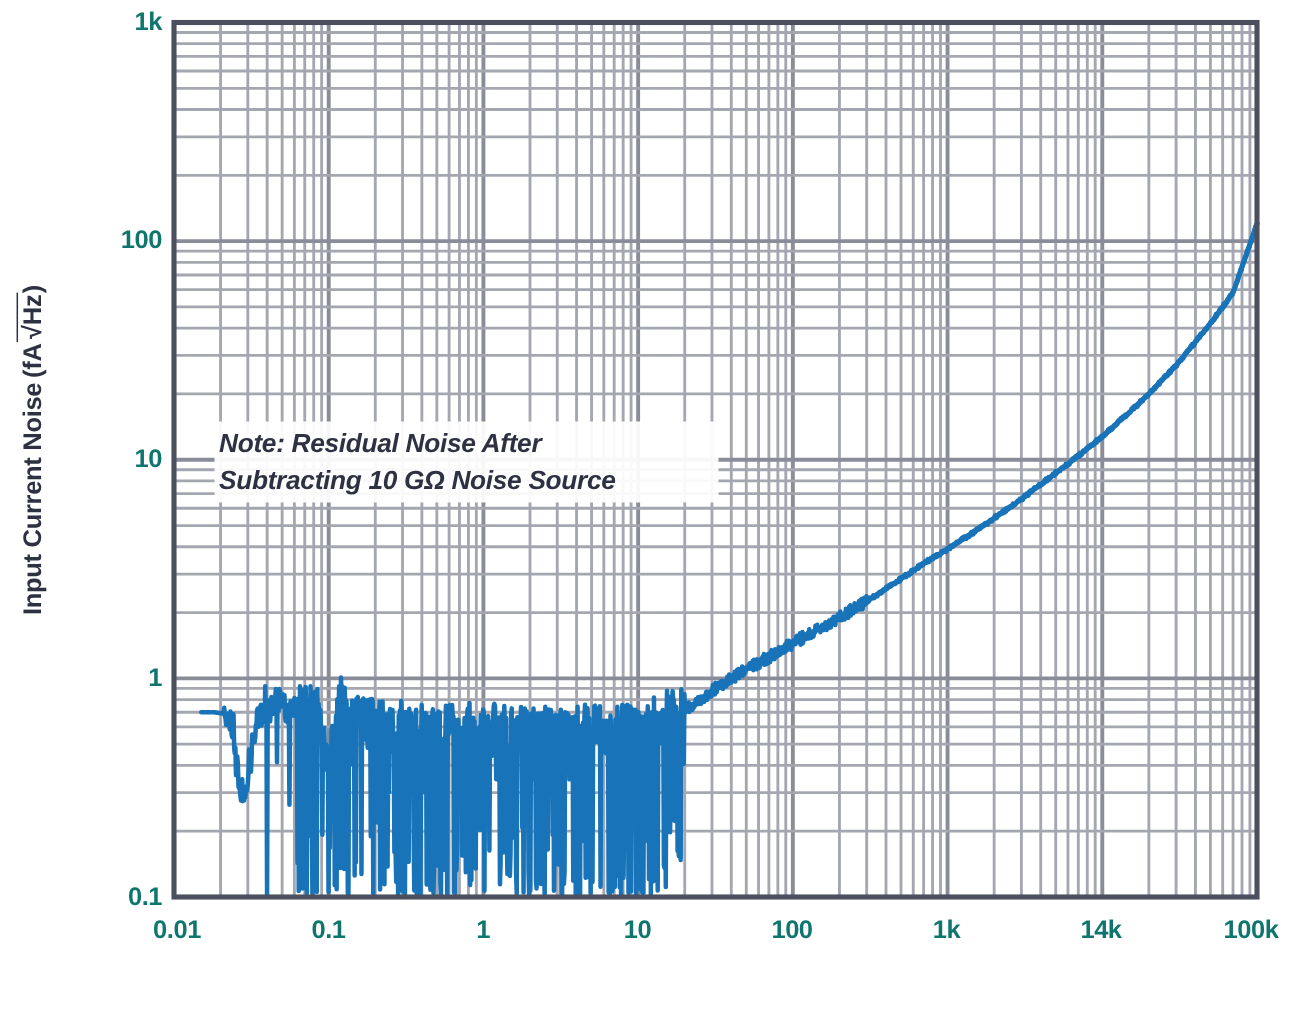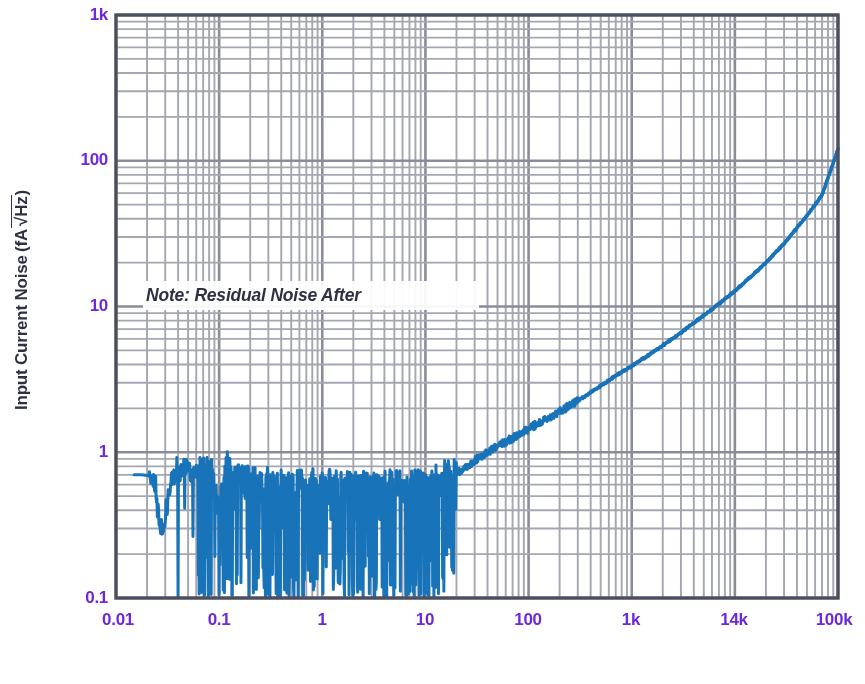--- a/index.html
+++ b/index.html
@@ -47,21 +47,21 @@
     position: absolute;
     left: 116px;
     top: 648px;
     width: 722px;
     text-align: center;
   }
   .tick-label {
     position: absolute;
     font-weight: bold;
     font-size: 17px;
-    color: #6d28d9;
+    color: #0f766e;
     white-space: nowrap;
     letter-spacing: -0.3px;
   }
   .ytick {
     text-align: right;
     transform: translateY(-50%);
     right: 0;
   }
   .xtick {
     transform: translateX(-50%);
@@ -237,15 +237,16 @@
       </g>
       <g>
         <path d="M 134.16 474.83 L 134.58 474.83 L 134.99 474.83 L 135.40 474.83 L 135.82 474.83 L 136.23 474.83 L 136.65 474.83 L 137.06 474.83 L 137.47 474.83 L 137.89 474.83 L 138.30 474.83 L 138.72 474.83 L 139.13 474.83 L 139.54 474.83 L 139.96 474.83 L 140.37 474.83 L 140.79 474.83 L 141.20 474.83 L 141.61 474.83 L 142.03 474.83 L 142.44 474.84 L 142.86 474.90 L 143.27 474.95 L 143.69 475.01 L 144.10 475.06 L 144.51 475.11 L 144.93 475.17 L 145.34 475.22 L 145.76 475.28 L 146.17 475.33 L 146.58 475.39 L 147.00 475.44 L 147.41 475.50 L 147.83 475.55 L 148.24 475.61 L 148.65 475.66 L 149.07 475.72 L 149.48 471.81 L 149.90 477.46 L 150.31 478.94 L 150.72 483.17 L 151.14 479.78 L 151.55 475.80 L 151.97 479.43 L 152.38 479.78 L 152.79 481.31 L 153.21 486.33 L 153.62 474.41 L 154.04 482.58 L 154.45 490.13 L 154.86 491.54 L 155.28 488.45 L 155.69 476.18 L 156.11 498.30 L 156.52 502.30 L 156.93 498.33 L 157.35 516.88 L 157.76 514.10 L 158.18 504.33 L 158.59 509.46 L 159.00 524.64 L 159.42 525.60 L 159.83 525.05 L 160.25 530.32 L 160.66 533.61 L 161.07 527.95 L 161.49 519.49 L 161.90 534.14 L 162.32 526.93 L 162.73 533.69 L 163.14 530.33 L 163.56 531.61 L 163.97 524.29 L 164.39 526.18 L 164.80 527.09 L 165.21 522.85 L 165.63 515.93 L 166.04 499.72 L 166.46 513.01 L 166.87 506.11 L 167.28 514.54 L 167.70 505.53 L 168.11 489.72 L 168.53 490.59 L 168.94 494.67 L 169.35 490.38 L 169.77 494.68 L 170.18 491.39 L 170.60 483.35 L 171.01 482.80 L 171.42 473.19 L 171.84 472.37 L 172.25 484.54 L 172.67 473.04 L 173.08 480.33 L 173.49 471.37 L 173.91 469.84 L 174.32 483.68 L 174.74 481.20 L 175.15 475.08 L 175.56 470.34 L 175.98 474.53 L 176.39 481.06 L 176.81 457.53 L 177.22 479.10 L 177.63 472.29 L 178.05 597.01 L 178.46 473.33 L 178.88 469.11 L 179.29 467.05 L 179.70 478.38 L 180.12 480.88 L 180.53 474.08 L 180.95 464.59 L 181.36 465.51 L 181.78 471.15 L 182.19 475.00 L 182.60 475.73 L 183.02 465.52 L 183.43 466.98 L 183.85 459.30 L 184.26 463.04 L 184.67 508.17 L 185.09 460.93 L 185.50 465.34 L 185.92 473.75 L 186.33 459.34 L 186.74 461.30 L 187.16 466.95 L 187.57 471.03 L 187.99 468.20 L 188.40 467.67 L 188.81 462.93 L 189.23 463.80 L 189.64 463.43 L 190.06 478.05 L 190.47 480.70 L 190.88 471.15 L 191.30 472.12 L 191.71 481.82 L 192.13 469.77 L 192.54 470.15 L 192.95 536.46 L 193.37 479.96 L 193.78 467.44 L 194.20 470.91 L 194.61 475.95 L 195.02 471.29 L 195.44 475.58 L 195.85 477.15 L 196.27 465.32 L 196.68 472.91 L 197.09 474.67 L 197.51 477.24 L 197.92 471.00 L 198.34 575.29 L 198.75 465.78 L 199.16 594.00 L 199.58 535.47 L 199.99 457.53 L 200.41 480.50 L 200.82 460.25 L 201.23 470.43 L 201.65 592.41 L 202.06 460.06 L 202.48 463.36 L 202.89 473.26 L 203.30 470.85 L 203.72 457.93 L 204.13 469.78 L 204.55 595.53 L 204.96 502.64 L 205.37 536.21 L 205.79 470.12 L 206.20 473.88 L 206.62 557.13 L 207.03 457.53 L 207.44 473.85 L 207.86 529.79 L 208.27 595.81 L 208.69 479.14 L 209.10 468.30 L 209.51 472.29 L 209.93 461.34 L 210.34 473.51 L 210.76 478.39 L 211.17 594.58 L 211.58 459.38 L 212.00 493.72 L 212.41 469.24 L 212.83 478.13 L 213.24 473.34 L 213.65 473.49 L 214.07 489.35 L 214.48 491.44 L 214.90 556.47 L 215.31 487.81 L 215.72 491.90 L 216.14 485.24 L 216.55 501.03 L 216.97 503.05 L 217.38 513.18 L 217.80 496.46 L 218.21 506.89 L 218.62 508.71 L 219.04 594.65 L 219.45 515.62 L 219.87 565.26 L 220.28 507.57 L 220.69 510.37 L 221.11 486.56 L 221.52 484.00 L 221.94 487.68 L 222.35 490.57 L 222.76 485.40 L 223.18 590.11 L 223.59 491.54 L 224.01 477.15 L 224.42 592.78 L 224.83 466.15 L 225.25 477.68 L 225.66 478.86 L 226.08 457.53 L 226.49 511.63 L 226.90 578.72 L 227.32 451.71 L 227.73 466.23 L 228.15 457.53 L 228.56 471.17 L 228.97 465.50 L 229.39 579.36 L 229.80 458.46 L 230.22 472.52 L 230.63 466.77 L 231.04 468.39 L 231.46 486.04 L 231.87 595.31 L 232.29 596.66 L 232.70 478.24 L 233.11 481.60 L 233.53 481.19 L 233.94 472.31 L 234.36 509.28 L 234.77 467.24 L 235.18 482.88 L 235.60 471.93 L 236.01 469.85 L 236.43 583.71 L 236.84 475.05 L 237.25 575.01 L 237.67 465.77 L 238.08 466.30 L 238.50 464.68 L 238.91 470.74 L 239.32 475.95 L 239.74 478.95 L 240.15 471.89 L 240.57 467.53 L 240.98 582.73 L 241.39 474.69 L 241.81 468.41 L 242.22 465.66 L 242.64 478.58 L 243.05 470.04 L 243.46 468.32 L 243.88 470.72 L 244.29 493.75 L 244.71 466.90 L 245.12 498.56 L 245.53 497.84 L 245.95 473.23 L 246.36 469.33 L 246.78 466.26 L 247.19 557.56 L 247.60 483.97 L 248.02 465.96 L 248.43 467.23 L 248.85 595.78 L 249.26 486.68 L 249.67 480.94 L 250.09 473.82 L 250.50 548.10 L 250.92 490.38 L 251.33 476.90 L 251.74 548.35 L 252.16 473.73 L 252.57 490.40 L 252.99 467.86 L 253.40 592.95 L 253.81 493.54 L 254.23 475.58 L 254.64 476.42 L 255.06 467.62 L 255.47 495.49 L 255.89 488.14 L 256.30 589.45 L 256.71 476.91 L 257.13 488.86 L 257.54 487.80 L 257.96 476.22 L 258.37 577.69 L 258.78 501.12 L 259.20 528.38 L 259.61 483.80 L 260.03 472.61 L 260.44 473.20 L 260.85 501.23 L 261.27 482.39 L 261.68 473.41 L 262.10 496.06 L 262.51 497.09 L 262.92 568.04 L 263.34 564.27 L 263.75 568.66 L 264.17 587.89 L 264.58 488.79 L 264.99 502.48 L 265.41 597.85 L 265.82 477.04 L 266.24 588.79 L 266.65 473.72 L 267.06 482.20 L 267.48 467.27 L 267.89 476.43 L 268.31 594.22 L 268.72 548.77 L 269.13 479.52 L 269.55 474.97 L 269.96 597.98 L 270.38 474.74 L 270.79 525.73 L 271.20 478.29 L 271.62 492.61 L 272.03 481.31 L 272.45 574.54 L 272.86 472.57 L 273.27 481.11 L 273.69 483.11 L 274.10 475.88 L 274.52 498.65 L 274.93 489.27 L 275.34 478.48 L 275.76 552.34 L 276.17 593.72 L 276.59 492.29 L 277.00 480.13 L 277.41 473.20 L 277.83 596.96 L 278.24 497.09 L 278.66 487.88 L 279.07 488.05 L 279.48 487.20 L 279.90 496.22 L 280.31 597.74 L 280.73 491.85 L 281.14 469.95 L 281.55 528.29 L 281.97 492.23 L 282.38 476.80 L 282.80 477.97 L 283.21 502.90 L 283.62 475.26 L 284.04 475.85 L 284.45 589.74 L 284.87 587.45 L 285.28 480.60 L 285.69 482.81 L 286.11 499.52 L 286.52 477.79 L 286.94 593.15 L 287.35 582.64 L 287.76 501.71 L 288.18 478.15 L 288.59 472.86 L 289.01 595.66 L 289.42 572.15 L 289.83 501.22 L 290.25 490.14 L 290.66 475.93 L 291.08 576.98 L 291.49 478.36 L 291.90 478.03 L 292.32 474.32 L 292.73 500.90 L 293.15 475.08 L 293.56 588.57 L 293.98 597.61 L 294.39 524.86 L 294.80 557.56 L 295.22 494.53 L 295.63 579.89 L 296.05 492.29 L 296.46 493.14 L 296.87 492.21 L 297.29 470.57 L 297.70 483.48 L 298.12 595.89 L 298.53 481.29 L 298.94 489.75 L 299.36 488.22 L 299.77 470.22 L 300.19 479.33 L 300.60 480.03 L 301.01 479.52 L 301.43 469.92 L 301.84 479.03 L 302.26 477.48 L 302.67 595.16 L 303.08 493.95 L 303.50 595.82 L 303.91 480.13 L 304.33 580.15 L 304.74 561.47 L 305.15 494.61 L 305.57 479.90 L 305.98 497.18 L 306.40 501.58 L 306.81 485.30 L 307.22 490.45 L 307.64 486.85 L 308.05 570.31 L 308.47 485.31 L 308.88 490.05 L 309.29 501.09 L 309.71 478.72 L 310.12 488.83 L 310.54 581.53 L 310.95 559.46 L 311.36 478.55 L 311.78 472.56 L 312.19 494.05 L 312.61 484.61 L 313.02 468.69 L 313.43 590.01 L 313.85 495.71 L 314.26 586.76 L 314.68 501.23 L 315.09 491.40 L 315.50 478.51 L 315.92 483.48 L 316.33 480.75 L 316.75 563.51 L 317.16 578.99 L 317.57 490.09 L 317.99 495.99 L 318.40 500.62 L 318.82 485.69 L 319.23 485.69 L 319.64 484.80 L 320.06 553.31 L 320.47 476.62 L 320.89 476.86 L 321.30 498.31 L 321.71 497.56 L 322.13 473.00 L 322.54 475.46 L 322.96 593.80 L 323.37 502.99 L 323.78 485.90 L 324.20 532.32 L 324.61 502.87 L 325.03 478.64 L 325.44 477.40 L 325.85 493.00 L 326.27 566.95 L 326.68 488.99 L 327.10 481.96 L 327.51 493.95 L 327.92 503.86 L 328.34 503.65 L 328.75 478.44 L 329.17 470.69 L 329.58 469.28 L 329.99 470.77 L 330.41 487.05 L 330.82 519.55 L 331.24 503.87 L 331.65 482.43 L 332.07 499.90 L 332.48 478.34 L 332.89 493.86 L 333.31 589.56 L 333.72 575.65 L 334.14 493.26 L 334.55 476.51 L 334.96 497.33 L 335.38 568.36 L 335.79 486.00 L 336.21 470.65 L 336.62 485.65 L 337.03 488.39 L 337.45 478.74 L 337.86 558.94 L 338.28 582.71 L 338.69 497.72 L 339.10 578.72 L 339.52 555.10 L 339.93 583.90 L 340.35 568.66 L 340.76 476.52 L 341.17 472.25 L 341.59 558.56 L 342.00 480.10 L 342.42 480.09 L 342.83 551.61 L 343.24 486.78 L 343.66 502.08 L 344.07 582.29 L 344.49 595.72 L 344.90 478.13 L 345.31 481.18 L 345.73 483.18 L 346.14 483.22 L 346.56 484.25 L 346.97 480.59 L 347.38 471.39 L 347.80 495.85 L 348.21 551.89 L 348.63 504.62 L 349.04 595.01 L 349.45 490.25 L 349.87 472.34 L 350.28 502.87 L 350.70 479.36 L 351.11 474.15 L 351.52 496.56 L 351.94 482.32 L 352.35 580.54 L 352.77 597.50 L 353.18 574.94 L 353.59 593.75 L 354.01 475.83 L 354.42 483.37 L 354.84 486.93 L 355.25 519.44 L 355.66 472.27 L 356.08 484.66 L 356.49 478.66 L 356.91 499.84 L 357.32 586.86 L 357.73 592.34 L 358.15 544.22 L 358.56 475.88 L 358.98 586.77 L 359.39 574.23 L 359.80 479.19 L 360.22 475.87 L 360.63 589.35 L 361.05 503.99 L 361.46 475.56 L 361.87 484.84 L 362.29 476.57 L 362.70 574.33 L 363.12 597.39 L 363.53 471.23 L 363.94 480.30 L 364.36 475.19 L 364.77 474.59 L 365.19 566.30 L 365.60 476.40 L 366.01 472.95 L 366.43 503.78 L 366.84 483.46 L 367.26 473.36 L 367.67 501.46 L 368.09 477.24 L 368.50 556.58 L 368.91 492.67 L 369.33 593.84 L 369.74 558.40 L 370.16 482.21 L 370.57 476.69 L 370.98 563.43 L 371.40 496.53 L 371.81 481.23 L 372.23 576.31 L 372.64 484.15 L 373.05 476.79 L 373.47 480.04 L 373.88 473.10 L 374.30 595.44 L 374.71 597.85 L 375.12 566.30 L 375.54 583.89 L 375.95 589.30 L 376.37 581.27 L 376.78 474.83 L 377.19 501.75 L 377.61 483.17 L 378.02 475.51 L 378.44 489.02 L 378.85 476.25 L 379.26 485.44 L 379.68 519.58 L 380.09 486.75 L 380.51 492.60 L 380.92 481.08 L 381.33 478.12 L 381.75 485.05 L 382.16 587.18 L 382.58 586.98 L 382.99 498.89 L 383.40 477.47 L 383.82 596.00 L 384.23 484.43 L 384.65 500.45 L 385.06 471.16 L 385.47 536.83 L 385.89 494.28 L 386.30 483.86 L 386.72 597.26 L 387.13 499.25 L 387.54 503.68 L 387.96 488.24 L 388.37 495.49 L 388.79 481.66 L 389.20 560.56 L 389.61 478.76 L 390.03 469.78 L 390.44 585.11 L 390.86 584.99 L 391.27 485.58 L 391.68 472.18 L 392.10 496.86 L 392.51 491.70 L 392.93 478.89 L 393.34 542.28 L 393.75 595.74 L 394.17 499.50 L 394.58 501.27 L 395.00 587.99 L 395.41 486.05 L 395.82 495.41 L 396.24 470.71 L 396.65 470.46 L 397.07 473.46 L 397.48 478.22 L 397.89 472.34 L 398.31 494.59 L 398.72 494.51 L 399.14 484.65 L 399.55 488.22 L 399.96 470.84 L 400.38 591.20 L 400.79 483.83 L 401.21 481.97 L 401.62 480.51 L 402.03 501.58 L 402.45 485.22 L 402.86 480.66 L 403.28 486.00 L 403.69 484.60 L 404.10 502.29 L 404.52 480.58 L 404.93 496.47 L 405.35 481.81 L 405.76 595.06 L 406.18 538.74 L 406.59 596.38 L 407.00 476.96 L 407.42 488.62 L 407.83 492.46 L 408.25 594.12 L 408.66 500.66 L 409.07 563.34 L 409.49 588.18 L 409.90 591.40 L 410.32 480.10 L 410.73 479.37 L 411.14 583.77 L 411.56 471.12 L 411.97 495.48 L 412.39 480.65 L 412.80 479.01 L 413.21 591.68 L 413.63 482.22 L 414.04 596.57 L 414.46 487.52 L 414.87 469.92 L 415.28 565.19 L 415.70 585.11 L 416.11 540.69 L 416.53 492.63 L 416.94 470.69 L 417.35 503.44 L 417.77 472.81 L 418.18 469.78 L 418.60 505.97 L 419.01 595.37 L 419.42 475.85 L 419.84 473.33 L 420.25 470.97 L 420.67 594.09 L 421.08 472.44 L 421.49 495.33 L 421.91 492.98 L 422.32 485.29 L 422.74 488.40 L 423.15 475.10 L 423.56 473.11 L 423.98 596.68 L 424.39 588.55 L 424.81 566.64 L 425.22 530.93 L 425.63 474.75 L 426.05 590.84 L 426.46 478.01 L 426.88 592.64 L 427.29 477.44 L 427.70 527.79 L 428.12 594.97 L 428.53 488.91 L 428.95 596.25 L 429.36 486.07 L 429.77 477.74 L 430.19 478.49 L 430.60 476.25 L 431.02 484.21 L 431.43 560.57 L 431.84 470.90 L 432.26 484.21 L 432.67 586.12 L 433.09 534.98 L 433.50 483.18 L 433.91 597.08 L 434.33 474.99 L 434.74 558.36 L 435.16 483.21 L 435.57 587.43 L 435.98 465.03 L 436.40 539.80 L 436.81 482.45 L 437.23 572.15 L 437.64 475.09 L 438.05 552.88 L 438.47 593.73 L 438.88 482.20 L 439.30 478.72 L 439.71 482.82 L 440.12 495.51 L 440.54 475.39 L 440.95 480.36 L 441.37 486.64 L 441.78 473.27 L 442.19 478.73 L 442.61 576.90 L 443.02 578.62 L 443.44 479.74 L 443.85 591.32 L 444.27 485.62 L 444.68 460.52 L 445.09 486.68 L 445.51 468.40 L 445.92 477.28 L 446.34 469.17 L 446.75 554.87 L 447.16 464.56 L 447.58 483.38 L 447.99 471.08 L 448.41 460.75 L 448.82 467.11 L 449.23 466.61 L 449.65 547.16 L 450.06 546.84 L 450.48 471.71 L 450.89 471.32 L 451.30 488.33 L 451.72 567.25 L 452.13 485.60 L 452.55 570.59 L 452.96 475.36 L 453.37 561.47 L 453.79 573.27 L 454.20 459.45 L 454.62 468.70 L 455.03 487.73 L 455.44 464.61 L 455.86 509.25 L 456.27 462.77 L 456.69 475.29 L 457.10 474.66 L 457.51 472.35 L 457.93 473.62 L 458.34 471.84 L 458.76 470.72 L 459.17 468.37 L 459.58 474.64 L 460.00 471.69 L 460.41 472.21 L 460.83 472.98 L 461.24 469.53 L 461.65 473.18 L 462.07 469.10 L 462.48 471.92 L 462.90 468.84 L 463.31 470.74 L 463.72 466.92 L 464.14 466.00 L 464.55 467.53 L 464.97 469.30 L 465.38 464.80 L 465.79 469.30 L 466.21 464.67 L 466.62 464.49 L 467.04 467.79 L 467.45 469.29 L 467.86 464.42 L 468.28 466.37 L 468.69 467.45 L 469.11 465.61 L 469.52 467.80 L 469.93 466.11 L 470.35 466.65 L 470.76 461.24 L 471.18 461.11 L 471.59 466.43 L 472.00 461.86 L 472.42 462.81 L 472.83 462.97 L 473.25 463.76 L 473.66 463.63 L 474.07 464.37 L 474.49 463.97 L 474.90 459.42 L 475.32 456.60 L 475.73 459.26 L 476.14 460.68 L 476.56 462.98 L 476.97 455.12 L 477.39 457.66 L 477.80 461.55 L 478.21 456.84 L 478.63 456.03 L 479.04 455.15 L 479.46 455.42 L 479.87 458.73 L 480.28 457.29 L 480.70 454.25 L 481.11 456.00 L 481.53 453.90 L 481.94 459.35 L 482.36 455.06 L 482.77 455.67 L 483.18 457.36 L 483.60 453.71 L 484.01 457.73 L 484.43 455.74 L 484.84 451.11 L 485.25 456.46 L 485.67 452.99 L 486.08 449.68 L 486.50 452.12 L 486.91 450.46 L 487.32 455.18 L 487.74 450.43 L 488.15 451.97 L 488.57 450.42 L 488.98 454.08 L 489.39 450.49 L 489.81 447.92 L 490.22 454.34 L 490.64 447.89 L 491.05 449.76 L 491.46 446.54 L 491.88 451.44 L 492.29 445.96 L 492.71 452.13 L 493.12 447.44 L 493.53 446.54 L 493.95 447.35 L 494.36 449.41 L 494.78 444.36 L 495.19 450.43 L 495.60 447.72 L 496.02 449.73 L 496.43 447.02 L 496.85 448.28 L 497.26 445.04 L 497.67 445.09 L 498.09 445.19 L 498.50 444.29 L 498.92 444.38 L 499.33 443.18 L 499.74 442.14 L 500.16 445.65 L 500.57 443.83 L 500.99 445.84 L 501.40 443.06 L 501.81 440.50 L 502.23 446.76 L 502.64 439.83 L 503.06 441.84 L 503.47 445.58 L 503.88 446.00 L 504.30 446.18 L 504.71 439.42 L 505.13 440.89 L 505.54 444.67 L 505.95 440.97 L 506.37 445.19 L 506.78 440.06 L 507.20 439.96 L 507.61 438.92 L 508.02 442.66 L 508.44 437.63 L 508.85 438.23 L 509.27 436.05 L 509.68 443.18 L 510.09 437.49 L 510.51 439.86 L 510.92 442.79 L 511.34 436.46 L 511.75 436.26 L 512.16 442.14 L 512.58 436.06 L 512.99 437.94 L 513.41 441.41 L 513.82 434.58 L 514.23 433.44 L 514.65 437.79 L 515.06 434.12 L 515.48 439.38 L 515.89 434.34 L 516.30 439.48 L 516.72 432.83 L 517.13 438.56 L 517.55 434.51 L 517.96 436.65 L 518.37 434.83 L 518.79 437.14 L 519.20 431.54 L 519.62 432.25 L 520.03 436.50 L 520.45 436.01 L 520.86 431.71 L 521.27 433.02 L 521.69 433.60 L 522.10 431.31 L 522.52 435.17 L 522.93 430.67 L 523.34 429.69 L 523.76 434.42 L 524.17 430.47 L 524.59 427.33 L 525.00 430.38 L 525.41 433.04 L 525.83 427.15 L 526.24 432.46 L 526.66 431.41 L 527.07 427.80 L 527.48 433.28 L 527.90 428.57 L 528.31 430.50 L 528.73 428.63 L 529.14 426.92 L 529.55 429.48 L 529.97 426.65 L 530.38 429.42 L 530.80 424.39 L 531.21 423.86 L 531.62 424.86 L 532.04 425.07 L 532.45 425.90 L 532.87 428.10 L 533.28 422.25 L 533.69 429.83 L 534.11 426.01 L 534.52 429.39 L 534.94 421.31 L 535.35 428.67 L 535.76 425.25 L 536.18 422.72 L 536.59 426.20 L 537.01 424.56 L 537.42 426.03 L 537.83 422.98 L 538.25 423.96 L 538.66 421.73 L 539.08 425.65 L 539.49 419.42 L 539.90 422.58 L 540.32 423.44 L 540.73 425.34 L 541.15 422.30 L 541.56 423.72 L 541.97 424.50 L 542.39 424.14 L 542.80 420.55 L 543.22 421.94 L 543.63 417.14 L 544.04 420.52 L 544.46 420.26 L 544.87 416.45 L 545.29 418.41 L 545.70 418.66 L 546.11 419.08 L 546.53 419.11 L 546.94 421.44 L 547.36 418.12 L 547.77 418.11 L 548.18 416.58 L 548.60 419.19 L 549.01 420.03 L 549.43 418.44 L 549.84 418.61 L 550.25 414.79 L 550.67 416.33 L 551.08 419.99 L 551.50 418.15 L 551.91 419.10 L 552.32 415.36 L 552.74 413.71 L 553.15 415.39 L 553.57 417.55 L 553.98 418.23 L 554.39 412.90 L 554.81 415.41 L 555.22 414.99 L 555.64 411.12 L 556.05 414.53 L 556.47 411.34 L 556.88 416.64 L 557.29 412.49 L 557.71 412.40 L 558.12 411.04 L 558.54 409.65 L 558.95 411.58 L 559.36 413.30 L 559.78 411.04 L 560.19 407.68 L 560.61 409.68 L 561.02 413.44 L 561.43 411.60 L 561.85 410.72 L 562.26 412.71 L 562.68 410.93 L 563.09 413.06 L 563.50 410.72 L 563.92 405.92 L 564.33 407.09 L 564.75 410.78 L 565.16 411.22 L 565.57 411.92 L 565.99 404.45 L 566.40 405.13 L 566.82 403.47 L 567.23 410.35 L 567.64 406.65 L 568.06 408.07 L 568.47 407.45 L 568.89 408.86 L 569.30 407.53 L 569.71 402.23 L 570.13 403.91 L 570.54 407.52 L 570.96 402.98 L 571.37 406.65 L 571.78 406.30 L 572.20 405.92 L 572.61 400.75 L 573.03 400.47 L 573.44 406.36 L 573.85 399.82 L 574.27 401.66 L 574.68 399.14 L 575.10 406.24 L 575.51 400.17 L 575.92 403.56 L 576.34 398.47 L 576.75 403.26 L 577.17 401.22 L 577.58 397.49 L 577.99 402.06 L 578.41 400.24 L 578.82 399.80 L 579.24 401.07 L 579.65 399.19 L 580.06 398.36 L 580.48 398.85 L 580.89 398.73 L 581.31 398.18 L 581.72 397.88 L 582.13 396.90 L 582.55 398.00 L 582.96 398.76 L 583.38 397.13 L 583.79 397.71 L 584.20 396.35 L 584.62 397.19 L 585.03 397.37 L 585.45 395.74 L 585.86 395.27 L 586.27 394.71 L 586.69 394.47 L 587.10 394.58 L 587.52 395.64 L 587.93 395.26 L 588.34 394.78 L 588.76 392.97 L 589.17 393.69 L 589.59 393.69 L 590.00 392.84 L 590.41 393.21 L 590.83 391.12 L 591.24 391.83 L 591.66 392.30 L 592.07 391.57 L 592.48 390.27 L 592.90 389.87 L 593.31 391.11 L 593.73 391.03 L 594.14 389.29 L 594.56 389.16 L 594.97 389.70 L 595.38 389.31 L 595.80 388.90 L 596.21 389.25 L 596.63 389.32 L 597.04 389.20 L 597.45 387.46 L 597.87 387.74 L 598.28 388.06 L 598.70 388.07 L 599.11 388.02 L 599.52 385.41 L 599.94 387.47 L 600.35 386.84 L 600.77 384.62 L 601.18 385.55 L 601.59 384.81 L 602.01 384.69 L 602.42 384.44 L 602.84 383.47 L 603.25 383.33 L 603.66 382.77 L 604.08 384.77 L 604.49 383.57 L 604.91 383.75 L 605.32 382.59 L 605.73 383.06 L 606.15 383.46 L 606.56 382.87 L 606.98 382.75 L 607.39 380.22 L 607.80 382.29 L 608.22 380.63 L 608.63 379.71 L 609.05 380.68 L 609.46 380.40 L 609.87 380.67 L 610.29 379.80 L 610.70 379.27 L 611.12 378.85 L 611.53 379.29 L 611.94 377.09 L 612.36 379.17 L 612.77 378.60 L 613.19 376.36 L 613.60 376.65 L 614.01 377.25 L 614.43 376.24 L 614.84 375.54 L 615.26 376.92 L 615.67 375.59 L 616.08 375.78 L 616.50 374.60 L 616.91 373.94 L 617.33 375.09 L 617.74 375.21 L 618.15 374.61 L 618.57 372.77 L 618.98 374.03 L 619.40 374.67 L 619.81 373.68 L 620.22 373.79 L 620.64 371.93 L 621.05 372.23 L 621.47 372.88 L 621.88 372.89 L 622.29 370.69 L 622.71 371.34 L 623.12 371.24 L 623.54 370.01 L 623.95 371.50 L 624.36 369.44 L 624.78 371.18 L 625.19 369.45 L 625.61 369.78 L 626.02 369.63 L 626.43 370.09 L 626.85 370.17 L 627.26 368.30 L 627.68 367.51 L 628.09 368.53 L 628.50 367.29 L 628.92 367.53 L 629.33 366.89 L 629.75 366.74 L 630.16 367.20 L 630.57 367.97 L 630.99 367.21 L 631.40 365.53 L 631.82 365.30 L 632.23 365.62 L 632.65 364.74 L 633.06 365.55 L 633.47 365.92 L 633.89 363.61 L 634.30 364.20 L 634.72 364.17 L 635.13 363.88 L 635.54 364.25 L 635.96 362.64 L 636.37 363.23 L 636.79 362.48 L 637.20 362.77 L 637.61 361.26 L 638.03 362.12 L 638.44 362.22 L 638.86 361.20 L 639.27 360.69 L 639.68 361.53 L 640.10 360.11 L 640.51 359.44 L 640.93 359.98 L 641.34 358.61 L 641.75 359.83 L 642.17 358.63 L 642.58 357.79 L 643.00 357.65 L 643.41 358.47 L 643.82 359.09 L 644.24 359.21 L 644.65 357.25 L 645.07 358.48 L 645.48 357.71 L 645.89 356.62 L 646.31 357.91 L 646.72 356.05 L 647.14 357.11 L 647.55 354.63 L 647.96 354.88 L 648.38 355.98 L 648.79 356.27 L 649.21 353.96 L 649.62 353.65 L 650.03 355.00 L 650.45 354.38 L 650.86 352.49 L 651.28 353.14 L 651.69 352.80 L 652.10 352.14 L 652.52 352.99 L 652.93 351.38 L 653.35 352.59 L 653.76 352.30 L 654.17 350.55 L 654.59 350.99 L 655.00 350.94 L 655.42 349.74 L 655.83 350.84 L 656.24 350.02 L 656.66 348.66 L 657.07 348.65 L 657.49 349.02 L 657.90 349.46 L 658.31 349.75 L 658.73 348.68 L 659.14 347.91 L 659.56 348.18 L 659.97 347.00 L 660.38 346.49 L 660.80 346.62 L 661.21 347.57 L 661.63 346.83 L 662.04 345.90 L 662.45 345.33 L 662.87 345.82 L 663.28 343.89 L 663.70 345.58 L 664.11 343.34 L 664.52 345.45 L 664.94 344.11 L 665.35 343.63 L 665.77 343.60 L 666.18 342.25 L 666.59 342.61 L 667.01 342.07 L 667.42 341.63 L 667.84 341.41 L 668.25 340.73 L 668.66 342.26 L 669.08 339.93 L 669.49 341.47 L 669.91 341.60 L 670.32 339.24 L 670.74 340.89 L 671.15 338.67 L 671.56 338.71 L 671.98 338.68 L 672.39 339.47 L 672.81 337.94 L 673.22 338.08 L 673.63 337.59 L 674.05 338.25 L 674.46 338.00 L 674.88 337.99 L 675.29 335.74 L 675.70 336.51 L 676.12 335.85 L 676.53 336.83 L 676.95 336.02 L 677.36 335.85 L 677.77 335.01 L 678.19 334.01 L 678.60 333.81 L 679.02 333.42 L 679.43 333.50 L 679.84 332.57 L 680.26 333.51 L 680.67 333.54 L 681.09 332.19 L 681.50 333.42 L 681.91 333.31 L 682.33 331.82 L 682.74 330.23 L 683.16 331.35 L 683.57 331.06 L 683.98 330.28 L 684.40 329.06 L 684.81 330.18 L 685.23 329.90 L 685.64 330.41 L 686.05 327.76 L 686.47 327.74 L 686.88 326.99 L 687.30 327.60 L 687.71 327.98 L 688.12 326.68 L 688.54 326.17 L 688.95 326.49 L 689.37 325.04 L 689.78 325.79 L 690.19 324.85 L 690.61 325.16 L 691.02 324.81 L 691.44 324.89 L 691.85 324.78 L 692.26 323.50 L 692.68 322.82 L 693.09 323.37 L 693.51 324.05 L 693.92 323.33 L 694.33 323.22 L 694.75 323.18 L 695.16 322.65 L 695.58 321.74 L 695.99 322.22 L 696.40 319.95 L 696.82 321.33 L 697.23 319.07 L 697.65 319.06 L 698.06 320.83 L 698.47 318.57 L 698.89 318.04 L 699.30 319.95 L 699.72 319.01 L 700.13 318.04 L 700.54 318.50 L 700.96 318.04 L 701.37 317.00 L 701.79 316.14 L 702.20 316.96 L 702.61 315.71 L 703.03 317.13 L 703.44 314.70 L 703.86 314.06 L 704.27 315.91 L 704.68 314.82 L 705.10 313.99 L 705.51 314.42 L 705.93 313.58 L 706.34 313.94 L 706.76 314.04 L 707.17 312.57 L 707.58 311.87 L 708.00 312.23 L 708.41 312.30 L 708.83 311.22 L 709.24 312.02 L 709.65 311.28 L 710.07 311.21 L 710.48 309.26 L 710.90 310.56 L 711.31 310.91 L 711.72 309.20 L 712.14 309.35 L 712.55 308.89 L 712.97 309.71 L 713.38 308.33 L 713.79 307.76 L 714.21 307.74 L 714.62 306.86 L 715.04 305.74 L 715.45 306.94 L 715.86 305.60 L 716.28 304.88 L 716.69 305.81 L 717.11 304.36 L 717.52 303.86 L 717.93 304.32 L 718.35 303.31 L 718.76 304.72 L 719.18 302.55 L 719.59 304.54 L 720.00 301.90 L 720.42 302.21 L 720.83 303.51 L 721.25 303.07 L 721.66 301.41 L 722.07 300.37 L 722.49 301.50 L 722.90 300.90 L 723.32 300.90 L 723.73 300.71 L 724.14 298.87 L 724.56 299.44 L 724.97 299.31 L 725.39 297.97 L 725.80 297.36 L 726.21 298.33 L 726.63 298.25 L 727.04 296.44 L 727.46 296.43 L 727.87 296.77 L 728.28 297.11 L 728.70 296.34 L 729.11 296.78 L 729.53 295.38 L 729.94 294.47 L 730.35 295.39 L 730.77 293.05 L 731.18 295.04 L 731.60 292.66 L 732.01 292.47 L 732.42 292.22 L 732.84 293.56 L 733.25 291.70 L 733.67 292.61 L 734.08 290.75 L 734.49 290.97 L 734.91 292.01 L 735.32 291.08 L 735.74 289.96 L 736.15 289.96 L 736.56 290.49 L 736.98 289.49 L 737.39 289.56 L 737.81 288.10 L 738.22 288.67 L 738.63 286.51 L 739.05 287.55 L 739.46 285.68 L 739.88 287.43 L 740.29 286.43 L 740.70 285.18 L 741.12 286.57 L 741.53 286.12 L 741.95 285.57 L 742.36 284.85 L 742.77 283.52 L 743.19 283.48 L 743.60 284.02 L 744.02 283.65 L 744.43 282.06 L 744.85 282.82 L 745.26 280.73 L 745.67 280.33 L 746.09 279.93 L 746.50 279.57 L 746.92 280.16 L 747.33 278.67 L 747.74 278.43 L 748.16 279.65 L 748.57 277.63 L 748.99 277.75 L 749.40 278.16 L 749.81 278.16 L 750.23 276.44 L 750.64 277.98 L 751.06 276.37 L 751.47 276.97 L 751.88 276.40 L 752.30 276.02 L 752.71 274.88 L 753.13 274.72 L 753.54 275.01 L 753.95 273.85 L 754.37 272.38 L 754.78 272.21 L 755.20 272.22 L 755.61 271.22 L 756.02 272.73 L 756.44 270.54 L 756.85 271.34 L 757.27 270.39 L 757.68 270.80 L 758.09 271.30 L 758.51 270.75 L 758.92 268.90 L 759.34 269.74 L 759.75 268.39 L 760.16 266.94 L 760.58 268.41 L 760.99 266.93 L 761.41 266.30 L 761.82 267.37 L 762.23 265.93 L 762.65 265.96 L 763.06 264.89 L 763.48 264.02 L 763.89 264.50 L 764.30 263.59 L 764.72 263.17 L 765.13 264.45 L 765.55 263.35 L 765.96 262.72 L 766.37 262.51 L 766.79 261.84 L 767.20 260.25 L 767.62 261.55 L 768.03 260.31 L 768.44 260.78 L 768.86 259.81 L 769.27 258.62 L 769.69 258.09 L 770.10 259.40 L 770.51 257.59 L 770.93 258.14 L 771.34 256.98 L 771.76 256.14 L 772.17 255.74 L 772.58 254.48 L 773.00 256.38 L 773.41 254.42 L 773.83 253.46 L 774.24 253.02 L 774.65 253.69 L 775.07 253.20 L 775.48 252.46 L 775.90 251.02 L 776.31 251.05 L 776.72 250.32 L 777.14 251.26 L 777.55 251.06 L 777.97 250.43 L 778.38 250.61 L 778.79 248.83 L 779.21 247.57 L 779.62 249.26 L 780.04 246.81 L 780.45 248.55 L 780.86 247.05 L 781.28 245.79 L 781.69 245.14 L 782.11 244.78 L 782.52 245.63 L 782.94 243.93 L 783.35 244.53 L 783.76 244.76 L 784.18 244.18 L 784.59 244.20 L 785.01 242.64 L 785.42 241.10 L 785.83 241.40 L 786.25 241.30 L 786.66 239.84 L 787.08 239.62 L 787.49 240.46 L 787.90 239.83 L 788.32 238.86 L 788.73 239.10 L 789.15 237.50 L 789.56 237.75 L 789.97 235.66 L 790.39 235.52 L 790.80 235.40 L 791.22 234.02 L 791.63 233.65 L 792.04 234.06 L 792.46 232.79 L 792.87 232.40 L 793.29 232.74 L 793.70 230.77 L 794.11 230.64 L 794.53 229.56 L 794.94 231.27 L 795.36 230.41 L 795.77 229.96 L 796.18 230.03 L 796.60 228.54 L 797.01 227.05 L 797.43 227.38 L 797.84 227.32 L 798.25 225.03 L 798.67 225.72 L 799.08 225.36 L 799.50 223.90 L 799.91 225.06 L 800.32 222.49 L 800.74 223.12 L 801.15 222.91 L 801.57 222.00 L 801.98 222.44 L 802.39 222.09 L 802.81 220.86 L 803.22 219.33 L 803.64 219.72 L 804.05 218.67 L 804.46 219.59 L 804.88 219.02 L 805.29 217.71 L 805.71 216.57 L 806.12 217.10 L 806.53 216.15 L 806.95 214.69 L 807.36 214.52 L 807.78 215.26 L 808.19 213.81 L 808.60 213.30 L 809.02 213.61 L 809.43 213.41 L 809.85 212.59 L 810.26 210.45 L 810.67 209.44 L 811.09 211.13 L 811.50 209.75 L 811.92 209.46 L 812.33 208.17 L 812.74 208.52 L 813.16 206.20 L 813.57 205.67 L 813.99 205.42 L 814.40 205.74 L 814.81 206.13 L 815.23 205.51 L 815.64 202.59 L 816.06 204.55 L 816.47 202.28 L 816.88 203.29 L 817.30 202.44 L 817.71 201.05 L 818.13 201.72 L 818.54 199.13 L 818.95 200.24 L 819.37 197.83 L 819.78 197.18 L 820.20 196.52 L 820.61 197.26 L 821.03 197.13 L 821.44 195.18 L 821.85 195.98 L 822.27 193.76 L 822.68 192.92 L 823.10 192.58 L 823.51 190.63 L 823.92 189.12 L 824.34 188.75 L 824.75 187.39 L 825.17 187.24 L 825.58 183.85 L 825.99 182.95 L 826.41 182.36 L 826.82 180.39 L 827.24 179.17 L 827.65 180.25 L 828.06 177.09 L 828.48 176.74 L 828.89 175.08 L 829.31 174.61 L 829.72 173.41 L 830.13 171.44 L 830.55 171.25 L 830.96 170.14 L 831.38 167.77 L 831.79 166.46 L 832.20 165.89 L 832.62 164.60 L 833.03 164.77 L 833.45 161.68 L 833.86 160.84 L 834.27 159.49 L 834.69 158.11 L 835.10 158.77 L 835.52 156.77 L 835.93 155.34 L 836.34 153.01 L 836.76 151.82 L 837.17 150.47 L 837.59 150.25 L 838.00 148.72" fill="none" stroke="#1873b8" stroke-width="3" stroke-linejoin="round" stroke-linecap="round"></path>
         <path d="M 466.47 466.37 L 467.40 465.69 L 468.33 465.00 L 469.26 464.32 L 470.19 463.63 L 471.12 462.94 L 472.05 462.26 L 472.97 461.57 L 473.90 460.89 L 474.83 460.22 L 475.76 459.64 L 476.69 459.05 L 477.62 458.47 L 478.55 457.89 L 479.48 457.30 L 480.41 456.72 L 481.33 456.14 L 482.26 455.56 L 483.19 454.97 L 484.12 454.39 L 485.05 453.81 L 485.98 453.22 L 486.91 452.64 L 487.84 452.06 L 488.76 451.50 L 489.69 450.94 L 490.62 450.38 L 491.55 449.82 L 492.48 449.26 L 493.41 448.70 L 494.34 448.14 L 495.27 447.58 L 496.20 447.02 L 497.12 446.46 L 498.05 445.93 L 498.98 445.43 L 499.91 444.93 L 500.84 444.44 L 501.77 443.94 L 502.70 443.44 L 503.63 442.94 L 504.55 442.44 L 505.48 441.94 L 506.41 441.44 L 507.34 440.95 L 508.27 440.45 L 509.20 439.95 L 510.13 439.45 L 511.06 438.95 L 511.99 438.45 L 512.91 437.94 L 513.84 437.39 L 514.77 436.85 L 515.70 436.30 L 516.63 435.75 L 517.56 435.21 L 518.49 434.66 L 519.42 434.11 L 520.34 433.57 L 521.27 433.02 L 522.20 432.48 L 523.13 431.93 L 524.06 431.38 L 524.99 430.84 L 525.92 430.29 L 526.85 429.74 L 527.78 429.20 L 528.70 428.66 L 529.63 428.14 L 530.56 427.63 L 531.49 427.11 L 532.42 426.60 L 533.35 426.08 L 534.28 425.57 L 535.21 425.05 L 536.13 424.54 L 537.06 424.02 L 537.99 423.51 L 538.92 422.99 L 539.85 422.48 L 540.78 421.96 L 541.71 421.45 L 542.64 420.93 L 543.57 420.42 L 544.49 419.90 L 545.42 419.39 L 546.35 418.87 L 547.28 418.36 L 548.21 417.86 L 549.14 417.35 L 550.07 416.84 L 551.00 416.33 L 551.92 415.83 L 552.85 415.32 L 553.78 414.81 L 554.71 414.30 L 555.64 413.80 L 556.57 413.29 L 557.50 412.78 L 558.43 412.27 L 559.35 411.77 L 560.28 411.23 L 561.21 410.68 L 562.14 410.14 L 563.07 409.59 L 564.00 409.04 L 564.93 408.49 L 565.86 407.95 L 566.79 407.40 L 567.71 406.85 L 568.64 406.31 L 569.57 405.76 L 570.50 405.21 L 571.43 404.66 L 572.36 404.12 L 573.29 403.57 L 574.22 403.02 L 575.14 402.47 L 576.07 401.93 L 577.00 401.38 L 577.93 400.82 L 578.86 400.22 L 579.79 399.61 L 580.72 399.00 L 581.65 398.39 L 582.58 397.79 L 583.50 397.18 L 584.43 396.57 L 585.36 395.96 L 586.29 395.36 L 587.22 394.75 L 588.15 394.14 L 589.08 393.53 L 590.01 392.93 L 590.93 392.32 L 591.86 391.71 L 592.79 391.10 L 593.72 390.50 L 594.65 389.89 L 595.58 389.28 L 596.51 388.68 L 597.44 388.07 L 598.37 387.46 L 599.29 386.85 L 600.22 386.25 L 601.15 385.63 L 602.08 385.00 L 603.01 384.37 L 603.94 383.73 L 604.87 383.10 L 605.80 382.47 L 606.72 381.84 L 607.65 381.21 L 608.58 380.58 L 609.51 379.95 L 610.44 379.32 L 611.37 378.69 L 612.30 378.06 L 613.23 377.43 L 614.16 376.80 L 615.08 376.17 L 616.01 375.56 L 616.94 375.00 L 617.87 374.44 L 618.80 373.88 L 619.73 373.32 L 620.66 372.76 L 621.59 372.20 L 622.51 371.64 L 623.44 371.08 L 624.37 370.52 L 625.30 369.96 L 626.23 369.41 L 627.16 368.85 L 628.09 368.29 L 629.02 367.73 L 629.95 367.17 L 630.87 366.61 L 631.80 366.04 L 632.73 365.44 L 633.66 364.84 L 634.59 364.23 L 635.52 363.63 L 636.45 363.02 L 637.38 362.42 L 638.30 361.82 L 639.23 361.21 L 640.16 360.61 L 641.09 360.01 L 642.02 359.40 L 642.95 358.80 L 643.88 358.19 L 644.81 357.59 L 645.73 356.99 L 646.66 356.38 L 647.59 355.78 L 648.52 355.17 L 649.45 354.57 L 650.38 353.95 L 651.31 353.32 L 652.24 352.68 L 653.17 352.05 L 654.09 351.42 L 655.02 350.78 L 655.95 350.15 L 656.88 349.52 L 657.81 348.88 L 658.74 348.25 L 659.67 347.62 L 660.60 346.98 L 661.52 346.35 L 662.45 345.71 L 663.38 345.07 L 664.31 344.42 L 665.24 343.77 L 666.17 343.12 L 667.10 342.47 L 668.03 341.82 L 668.96 341.17 L 669.88 340.52 L 670.81 339.87 L 671.74 339.22 L 672.67 338.57 L 673.60 337.93 L 674.53 337.28 L 675.46 336.63 L 676.39 335.98 L 677.31 335.33 L 678.24 334.68 L 679.17 334.03 L 680.10 333.38 L 681.03 332.72 L 681.96 332.01 L 682.89 331.30 L 683.82 330.59 L 684.75 329.88 L 685.67 329.17 L 686.60 328.46 L 687.53 327.75 L 688.46 327.04 L 689.39 326.33 L 690.32 325.62 L 691.25 324.91 L 692.18 324.20 L 693.10 323.49 L 694.03 322.78 L 694.96 322.08 L 695.89 321.37 L 696.82 320.66 L 697.75 319.95 L 698.68 319.24 L 699.61 318.53 L 700.54 317.82 L 701.46 317.11 L 702.39 316.40 L 703.32 315.69 L 704.25 314.98 L 705.18 314.29 L 706.11 313.59 L 707.04 312.89 L 707.97 312.20 L 708.89 311.50 L 709.82 310.81 L 710.75 310.11 L 711.68 309.41 L 712.61 308.72 L 713.54 308.02 L 714.47 307.33 L 715.40 306.63 L 716.32 305.93 L 717.25 305.24 L 718.18 304.54 L 719.11 303.83 L 720.04 303.06 L 720.97 302.30 L 721.90 301.53 L 722.83 300.77 L 723.76 300.01 L 724.68 299.24 L 725.61 298.48 L 726.54 297.71 L 727.47 296.95 L 728.40 296.19 L 729.33 295.42 L 730.26 294.66 L 731.19 293.89 L 732.11 293.13 L 733.04 292.37 L 733.97 291.60 L 734.90 290.84 L 735.83 290.01 L 736.76 289.19 L 737.69 288.37 L 738.62 287.55 L 739.55 286.73 L 740.47 285.90 L 741.40 285.08 L 742.33 284.26 L 743.26 283.44 L 744.19 282.62 L 745.12 281.79 L 746.05 280.97 L 746.98 280.15 L 747.90 279.33 L 748.83 278.51 L 749.76 277.68 L 750.69 276.86 L 751.62 276.04 L 752.55 275.22 L 753.48 274.37 L 754.41 273.49 L 755.34 272.61 L 756.26 271.74 L 757.19 270.86 L 758.12 269.98 L 759.05 269.10 L 759.98 268.23 L 760.91 267.35 L 761.84 266.47 L 762.77 265.59 L 763.69 264.71 L 764.62 263.84 L 765.55 262.96 L 766.48 262.02 L 767.41 261.05 L 768.34 260.08 L 769.27 259.11 L 770.20 258.14 L 771.13 257.17 L 772.05 256.19 L 772.98 255.22 L 773.91 254.25 L 774.84 253.28 L 775.77 252.31 L 776.70 251.34 L 777.63 250.37 L 778.56 249.39 L 779.48 248.42 L 780.41 247.45 L 781.34 246.48 L 782.27 245.51 L 783.20 244.54 L 784.13 243.56 L 785.06 242.42 L 785.99 241.29 L 786.92 240.15 L 787.84 239.01 L 788.77 237.88 L 789.70 236.74 L 790.63 235.61 L 791.56 234.47 L 792.49 233.34 L 793.42 232.20 L 794.35 231.07 L 795.27 229.93 L 796.20 228.80 L 797.13 227.66 L 798.06 226.53 L 798.99 225.39 L 799.92 224.26 L 800.85 223.12 L 801.78 221.99 L 802.70 220.85 L 803.63 219.72 L 804.56 218.58 L 805.49 217.45 L 806.42 216.31 L 807.35 215.12 L 808.28 213.86 L 809.21 212.60 L 810.14 211.34 L 811.06 210.09 L 811.99 208.83 L 812.92 207.57 L 813.85 206.31 L 814.78 205.05 L 815.71 203.79 L 816.64 202.53 L 817.57 201.27 L 818.49 200.01 L 819.42 198.75 L 820.35 197.49 L 821.28 196.24 L 822.21 194.69 L 823.14 192.02 L 824.07 189.34 L 825.00 186.67 L 825.93 183.99 L 826.85 181.31 L 827.78 178.64 L 828.71 175.96 L 829.64 173.29 L 830.57 170.61 L 831.50 167.94 L 832.43 165.26 L 833.36 162.59 L 834.28 159.91 L 835.21 157.24 L 836.14 154.56 L 837.07 151.88 L 838.00 149.21" fill="none" stroke="#1873b8" stroke-width="3.4" stroke-linejoin="round" stroke-linecap="round"></path>
       </g>
       <rect x="116" y="15" width="722" height="583" fill="none" stroke="#4c4f5e" stroke-width="3.4"></rect>
     </svg>
 
   <div id="note">
     <div>Note: Residual Noise After</div>
+    <div>Subtracting 10 GΩ Noise Source</div>
   </div>
 
 </div>
 
 </body></html>

